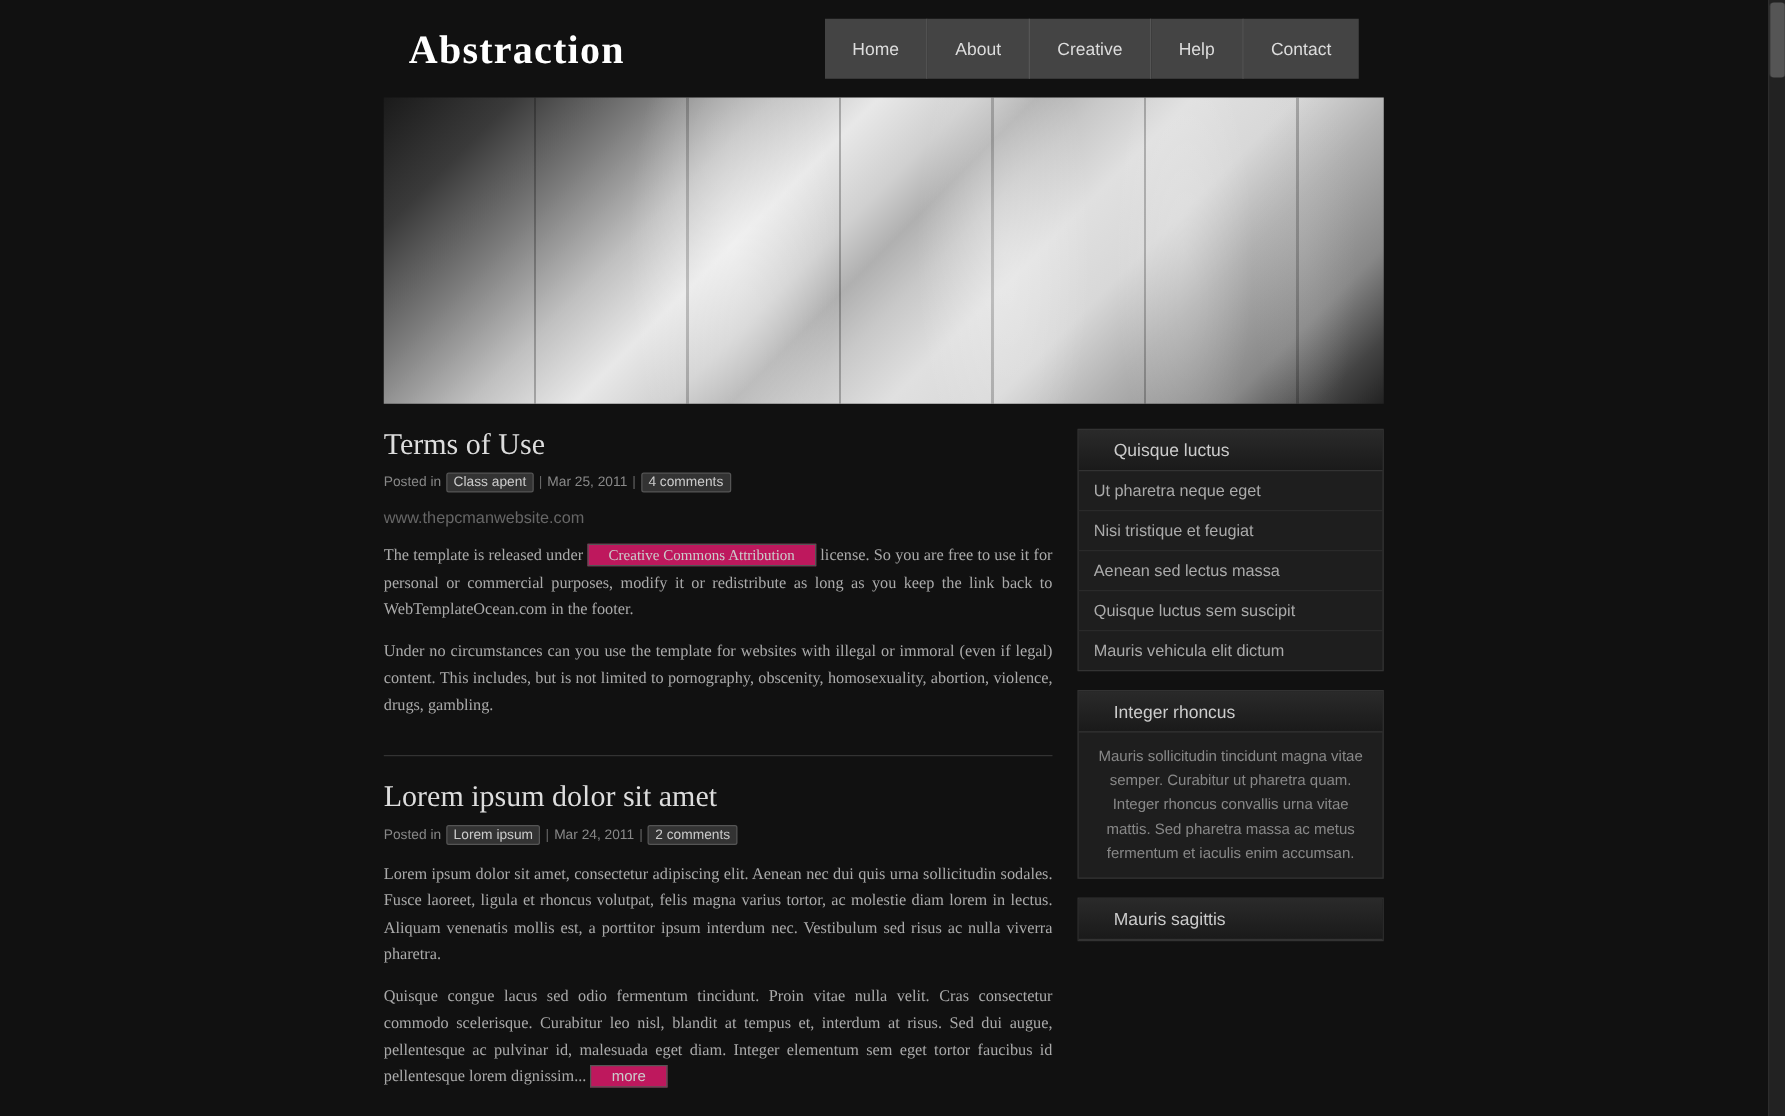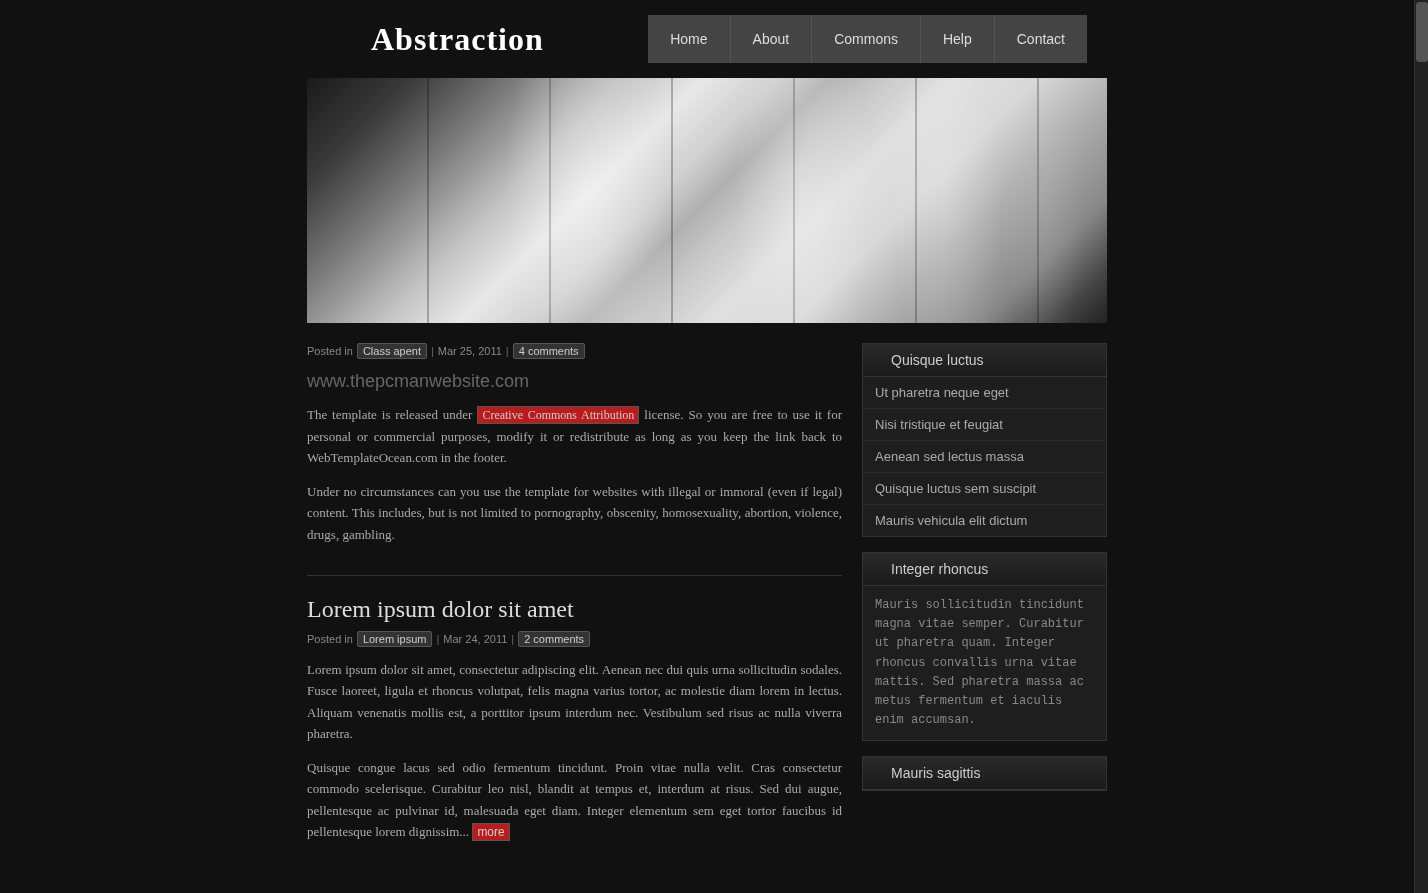--- a/index.html
+++ b/index.html
@@ -9,21 +9,20 @@
       font-family: Georgia, 'Times New Roman', serif;
       font-size: 13px;
       min-height: 893px;
     }
 
     #site-title {
       font-size: 32px;
       font-weight: bold;
       color: #fff;
       letter-spacing: 1px;
-      margin-left: 44px;
     }
 
     nav {
       display: flex;
       gap: 0;
     }
 
     nav a {
       display: inline-block;
       padding: 16px 22px;
@@ -136,38 +135,38 @@
       font-size: 11px;
       border-radius: 2px;
     }
 
     .article-meta .separator {
       color: #666;
     }
 
     .watermark {
       color: #666;
-      font-size: 18px;
+      font-size: 13px;
       font-family: Arial, sans-serif;
       margin-bottom: 12px;
     }
 
     .article p {
       color: #aaa;
       line-height: 1.65;
       margin-bottom: 12px;
       text-align: justify;
       font-size: 13px;
     }
 
     .article p a, .inline-link {
-      background: #b91c1c;
+      background: #be185d;
       border: 1px solid #555;
       color: #ccc;
-      padding: 1px 4px;
+      padding: 1px 16px;
       text-decoration: none;
       font-size: 12px;
     }
 
     .article-divider {
       border: none;
       border-top: 1px solid #333;
       margin: 20px 0;
     }
 
@@ -222,21 +221,22 @@
       text-decoration: none;
       font-family: Arial, sans-serif;
       font-size: 13px;
     }
 
     .sidebar-widget .widget-body {
       padding: 10px 12px;
       color: #888;
       font-size: 12px;
       line-height: 1.6;
-      font-family: Liberation Mono, monospace;
+      font-family: Liberation Sans, sans-serif;
+      text-align: center;
     }
 
     
     .scrollbar-track {
       position: fixed;
       right: 0;
       top: 0;
       width: 14px;
       height: 893px;
       background: #222;
@@ -269,35 +269,36 @@
 </head>
 <body>
 
 <div class="outer-wrapper">
 
   <div class="header-row">
     <div id="site-title">Abstraction</div>
     <nav>
       <a href="#">Home</a>
       <a href="#">About</a>
-      <a href="#">Commons</a>
+      <a href="#">Creative</a>
       <a href="#">Help</a>
       <a href="#">Contact</a>
     </nav>
   </div>
 
   <div class="page-wrapper">
 
     <div class="hero"></div>
 
     <div class="content-area">
 
       <div class="main-content">
 
         <div class="article">
+          <h2>Terms of Use</h2>
           <div class="article-meta">
             <span>Posted in</span>
             <span class="tag">Class apent</span>
             <span class="separator">|</span>
             <span>Mar 25, 2011</span>
             <span class="separator">|</span>
             <span class="tag">4 comments</span>
           </div>
           <div class="watermark">www.thepcmanwebsite.com</div>
           <p>

